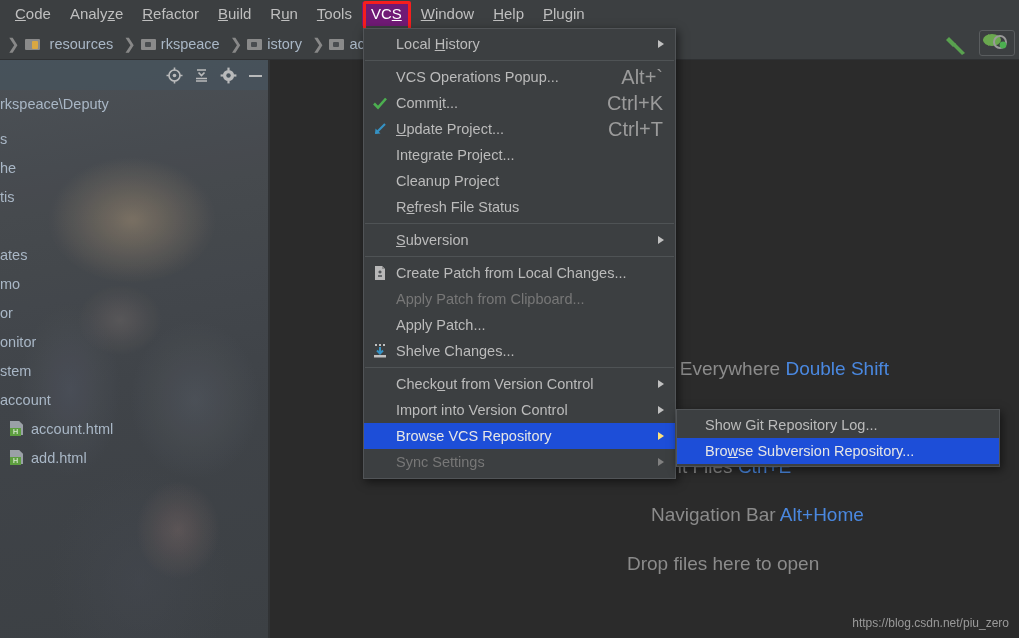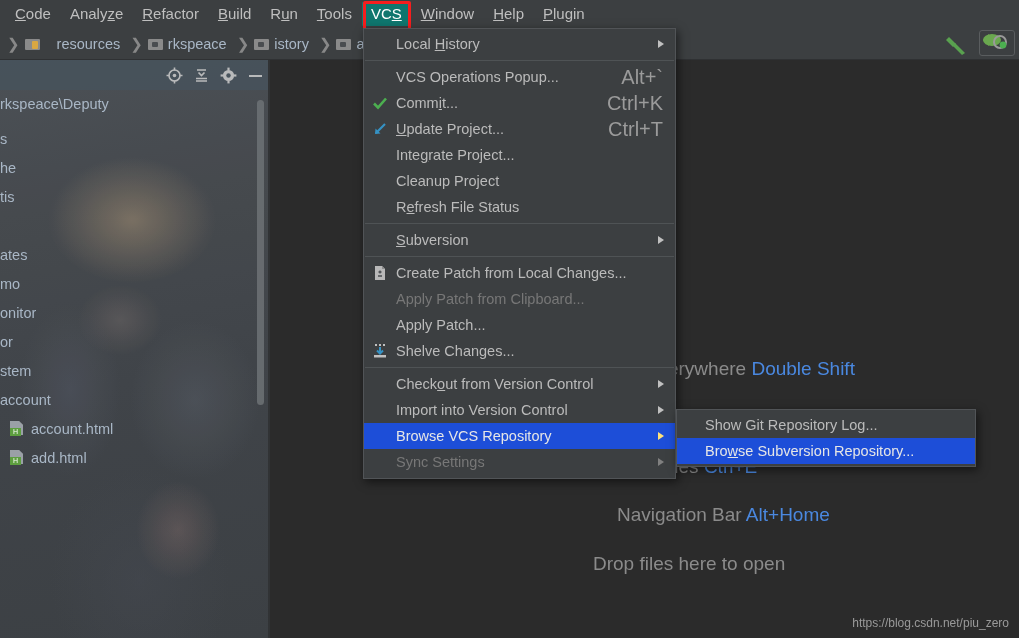--- a/index.html
+++ b/index.html
@@ -3,38 +3,38 @@
 <meta charset="utf-8">
 <style>
   html,body{margin:0;padding:0;}
   body{
     width:1019px;height:638px;overflow:hidden;position:relative;
     background:#3c3f41;
     font-family:"Liberation Sans","DejaVu Sans",sans-serif;
     color:#bbbbbb;
     -webkit-font-smoothing:antialiased;
   }
-  .abs{position:absolute;}
+  .abs{position:absolute;padding-left:34px;}
 
   
   #menubar{
     left:0;top:0;width:1019px;height:28px;
     background:#3c3f41;
     display:flex;align-items:center;
     padding-left:6px;
     box-sizing:border-box;
   }
   #menubar .mitem{
     font-size:15px;color:#bfbfbf;
     padding:3px 9px 4px 9px;margin-right:1px;
     white-space:nowrap;line-height:17px;
     border-radius:1px;
   }
   #menubar .mitem .u{text-decoration:underline;}
-  #menubar .mitem.active{background:#0f766e;color:#ffffff;}
+  #menubar .mitem.active{background:#701a75;color:#ffffff;}
 
   
   .redbox{border:3px solid #f61e1e;box-sizing:border-box;border-radius:2px;pointer-events:none;}
 
   
   #navbar{
     left:0;top:28px;width:1019px;height:32px;
     background:#3c3f41;
     display:flex;align-items:center;
     box-sizing:border-box;padding-left:2px;
@@ -120,21 +120,21 @@
   .mi .accel{position:absolute;right:12px;color:#9b9b9b;font-size:20px;}
   .mi .arrow{position:absolute;right:11px;width:0;height:0;
              border-left:6px solid #c0c0c0;border-top:4.5px solid transparent;border-bottom:4.5px solid transparent;}
   .mi.sel .arrow{border-left-color:#ffe27a;}
   .mi.disabled .arrow{border-left-color:#808080;}
   .msep{height:1px;background:#4f5355;margin:3px 1px;}
   .mico{position:absolute;left:8px;top:50%;transform:translateY(-50%);width:16px;height:16px;}
 
   
   #submenu{
-    left:676px;top:409px;width:300px;
+    left:676px;top:409px;width:324px;
     background:#3c3f41;border:1px solid #515457;
     box-shadow:2px 3px 9px rgba(0,0,0,.55);
     padding:2px 0 2px 0;box-sizing:border-box;z-index:50;
   }
   #submenu .mi{padding-left:28px;}
 </style>
 </head>
 <body>
 
 <div id="menubar" class="abs">
@@ -147,21 +147,21 @@
     <div class="mitem active">VC<span class="u">S</span></div>
     <div class="mitem"><span class="u">W</span>indow</div>
     <div class="mitem"><span class="u">H</span>elp</div>
     <div class="mitem"><span class="u">P</span>lugin</div>
   </div>
 
 <div id="navbar" class="abs">
   <div class="crumb" id="crumbs">
     <span class="sep">❯</span>
   <span class="folder-ico res"></span>
-      <span class="fld" style="margin-left: 17px;">resources</span>
+      <span class="fld" style="margin-left: 10px;">resources</span>
       <span class="sep">❯</span>
       <span class="folder-ico"></span>
       <span class="fld" style="margin-left: 5px;">rkspeace</span>
       <span class="sep">❯</span>
       <span class="folder-ico"></span>
       <span class="fld" style="margin-left: 5px;">istory</span>
       <span class="sep">❯</span>
       <span class="folder-ico"></span>
       <span class="fld" style="margin-left: 5px;">ac</span>
     </div>
@@ -234,24 +234,24 @@
         <span class="tlabel">tis</span>
       </div>
       <div class="trow" style="height: 29px;"></div>
       <div class="trow">
         <span class="tlabel">ates</span>
       </div>
       <div class="trow">
         <span class="tlabel">mo</span>
       </div>
       <div class="trow">
+        <span class="tlabel">or</span>
+      </div>
+      <div class="trow">
         <span class="tlabel">onitor</span>
-      </div>
-      <div class="trow">
-        <span class="tlabel">or</span>
       </div>
       <div class="trow">
         <span class="tlabel">stem</span>
       </div>
       <div class="trow">
         <span class="tlabel">account</span>
       </div>
       <div class="trow">
         <span class="fileico">
           <span class="tag">H</span>

